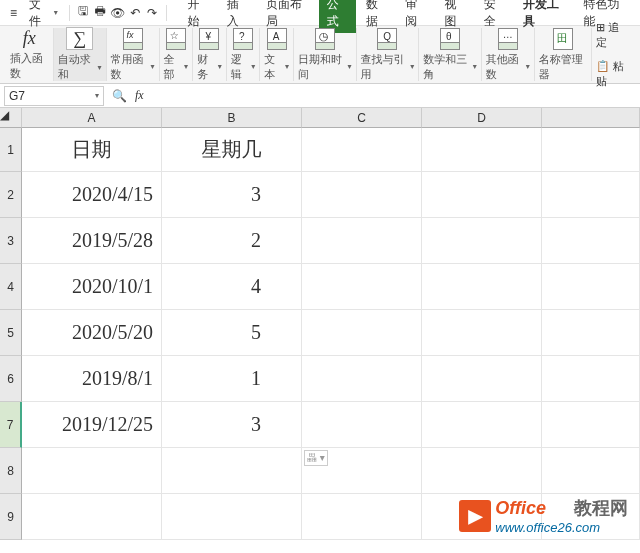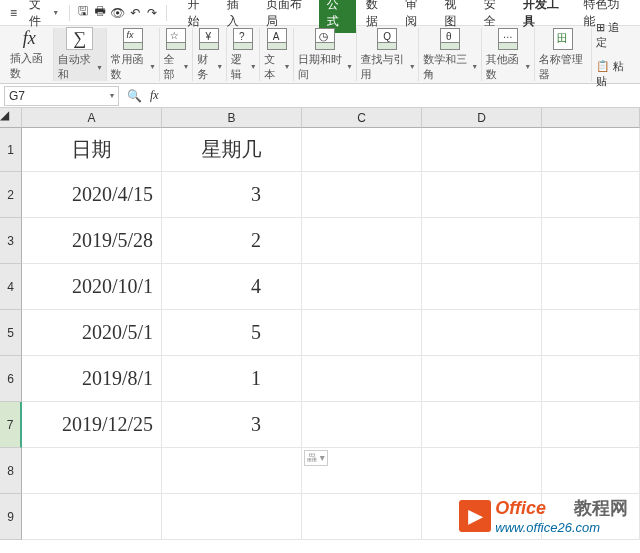--- a/index.html
+++ b/index.html
@@ -32,21 +32,21 @@
 .book-ico.t5::before{content:"A";position:absolute;top:2px;left:5px;font-size:10px;}
 .book-ico.t6::before{content:"◷";position:absolute;top:1px;left:3px;font-size:11px;}
 .book-ico.t7::before{content:"Q";position:absolute;top:2px;left:5px;font-size:10px;}
 .book-ico.t8::before{content:"θ";position:absolute;top:2px;left:5px;font-size:10px;}
 .book-ico.t9::before{content:"…";position:absolute;top:0px;left:4px;font-size:10px;}
 .name-ico { width:20px;height:22px; border:1px solid #888; background:#fff; position:relative; }
 .name-ico::before { content:"田"; position:absolute; top:2px; left:3px; font-size:11px; color:#2e7d32; }
 
 
 .fxbar { height:24px; display:flex; align-items:center; border-bottom:1px solid #d0d0d0; padding:0 4px; gap:8px; }
-.namebox { width:115px; height:20px; border:1px solid #ccc; display:flex; align-items:center; padding:0 4px; font-size:12px; justify-content:space-between; }
+.namebox { width:100px; height:20px; border:1px solid #ccc; display:flex; align-items:center; padding:0 4px; font-size:12px; justify-content:space-between; }
 .fxbar .fx-lbl { font-style:italic; font-family:serif; }
 .fxbar .mag { font-size:12px; color:#888; }
 
 
 .sheet { display:grid; grid-template-columns:22px 140px 140px 120px 120px 98px; }
 .corner { background:#e9e9e9; border-right:1px solid #ccc; border-bottom:1px solid #b0b0b0; }
 .colhdr { background:#e9e9e9; border-right:1px solid #ccc; border-bottom:1px solid #b0b0b0; text-align:center; font-size:12px; line-height:20px; }
 .rowhdr { background:#e9e9e9; border-right:1px solid #b0b0b0; border-bottom:1px solid #ccc; text-align:center; font-size:12px; display:flex; align-items:center; justify-content:center; }
 .rowhdr.sel { background:#d8e8d0; border-right:2px solid #4a8; }
 .cell { border-right:1px solid #e5e5e5; border-bottom:1px solid #e5e5e5; display:flex; align-items:center; padding:0 8px; font-family:"SimSun",serif; }
@@ -248,21 +248,21 @@
   <div class="cell row-h2"></div>
 
   <div class="rowhdr row-h2">4</div>
   <div class="cell date row-h2">2020/10/1</div>
   <div class="cell num row-h2">4</div>
   <div class="cell row-h2"></div>
   <div class="cell row-h2"></div>
   <div class="cell row-h2"></div>
 
   <div class="rowhdr row-h2">5</div>
-  <div class="cell date row-h2">2020/5/1</div>
+  <div class="cell date row-h2">2020/5/20</div>
   <div class="cell num row-h2">5</div>
   <div class="cell row-h2"></div>
   <div class="cell row-h2"></div>
   <div class="cell row-h2"></div>
 
   <div class="rowhdr row-h2">6</div>
   <div class="cell date row-h2">2019/8/1</div>
   <div class="cell num row-h2">1</div>
   <div class="cell row-h2"></div>
   <div class="cell row-h2"></div>

